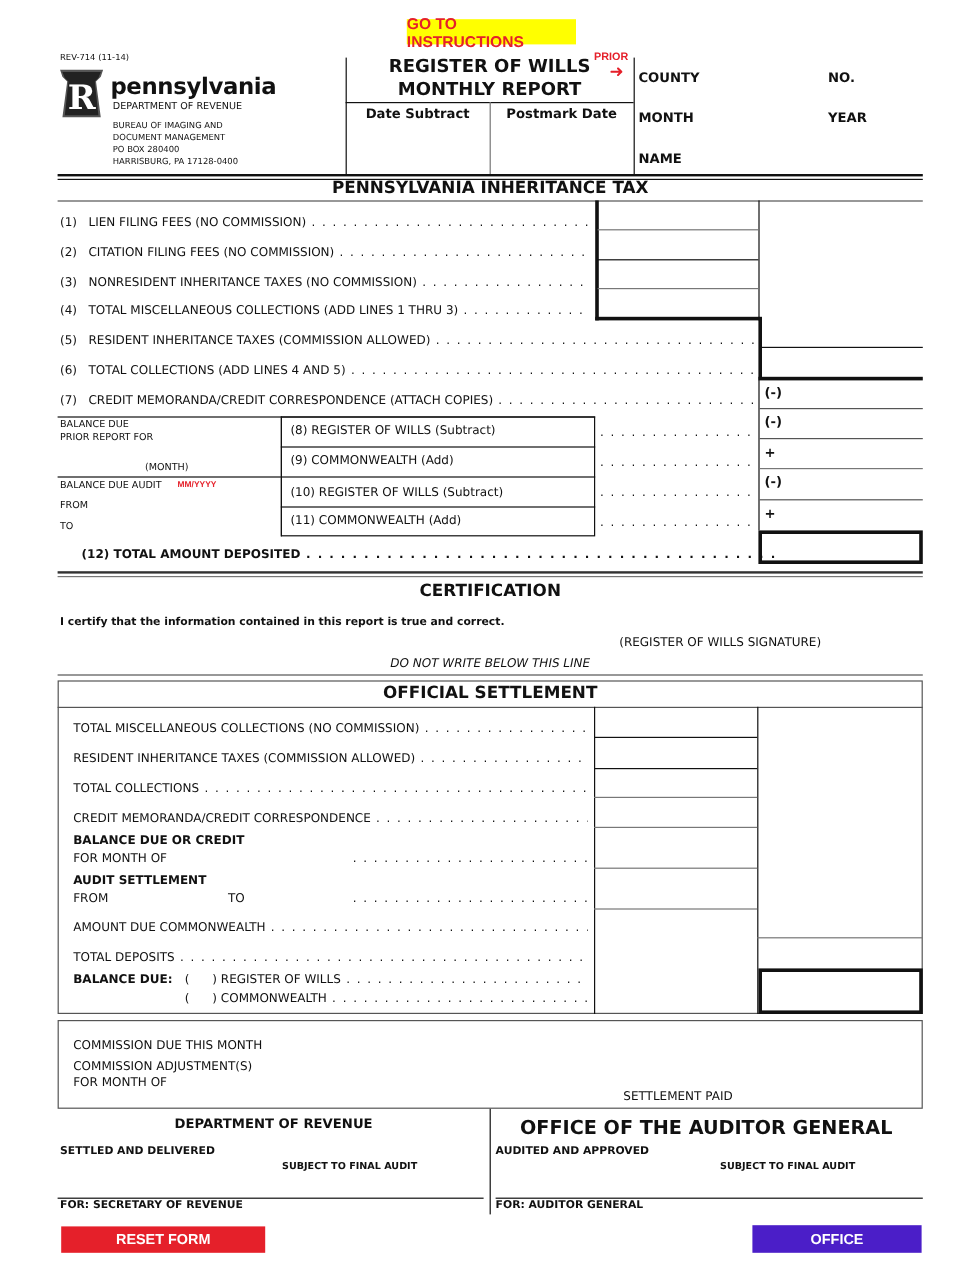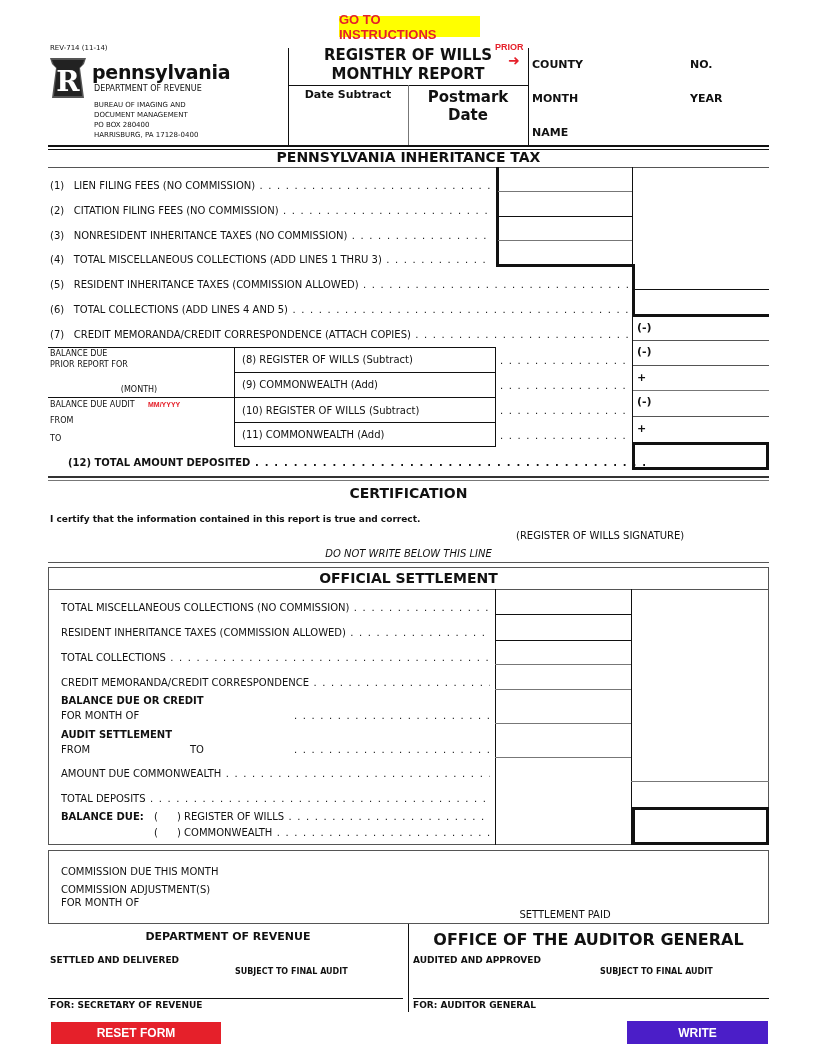--- a/index.html
+++ b/index.html
@@ -40,21 +40,21 @@
 
 <div class="vline" style="left:288px;top:48px;height:97px;"></div>
 <div class="vline" style="left:528px;top:48px;height:97px;"></div>
 <div class="abs b" style="left:288px;top:46px;width:240px;text-align:center;font-size:15px;">REGISTER OF WILLS</div>
 <div class="abs b" style="left:288px;top:65px;width:240px;text-align:center;font-size:15px;">MONTHLY REPORT</div>
 <div class="abs b" style="left:495px;top:42px;font-size:9px;color:#e5202a;font-family:'Liberation Sans',sans-serif;">PRIOR</div>
 <div class="abs b" style="left:508px;top:52px;font-size:14px;color:#e5202a;">➜</div>
 <div class="hline" style="left:288px;top:85px;width:240px;"></div>
 <div class="vline" style="left:408px;top:85px;height:60px;border-color:#777;"></div>
 <div class="abs b" style="left:288px;top:88px;width:120px;text-align:center;font-size:11px;">Date Subtract</div>
-<div class="abs b" style="left:408px;top:88px;width:120px;text-align:center;font-size:15px;">Postmark Date</div>
+<div class="abs b" style="left:408px;top:88px;width:120px;text-align:center;font-size:11px;">Postmark Date</div>
 <input class="fill" style="left: 292px; top: 108px; width: 112px; height: 30px;">
 <input class="fill" style="left: 412px; top: 108px; width: 112px; height: 30px;">
 
 <div class="abs b" style="left:532px;top:58px;font-size:11px;">COUNTY</div>
 <input class="fill ul" style="left: 583px; top: 56px; width: 103px; height: 14px;">
 <div class="abs b" style="left:690px;top:58px;font-size:11px;">NO.</div>
 <input class="fill ul" style="left: 713px; top: 56px; width: 56px; height: 14px;">
 <div class="abs b" style="left:532px;top:92px;font-size:11px;">MONTH</div>
 <input class="fill ul" style="left: 578px; top: 90px; width: 108px; height: 14px;">
 <div class="abs b" style="left:690px;top:92px;font-size:11px;">YEAR</div>
@@ -210,13 +210,13 @@
 <div class="abs b" style="left:50px;top:1000px;font-size:9px;">FOR: SECRETARY OF REVENUE</div>
 
 <div class="abs b" style="left:408px;top:930px;width:361px;text-align:center;font-size:16px;">OFFICE OF THE AUDITOR GENERAL</div>
 <div class="abs b" style="left:413px;top:955px;font-size:9px;">AUDITED AND APPROVED</div>
 <input class="fill ul" style="left: 552px; top: 952px; width: 217px; height: 14px;">
 <div class="abs b" style="left:600px;top:967px;font-size:8px;">SUBJECT TO FINAL AUDIT</div>
 <div class="hline" style="left:413px;top:998px;width:356px;"></div>
 <div class="abs b" style="left:413px;top:1000px;font-size:9px;">FOR: AUDITOR GENERAL</div>
 
 <div class="btn" style="left:51px;top:1022px;width:170px;height:22px;background:#e5202a;">RESET FORM</div>
-<div class="btn" style="left:627px;top:1021px;width:141px;height:23px;background:#4b1ec8;">WRITE</div>
+<div class="btn" style="left:627px;top:1021px;width:141px;height:23px;background:#4b1ec8;">OFFICE</div>
 
 </body></html>

